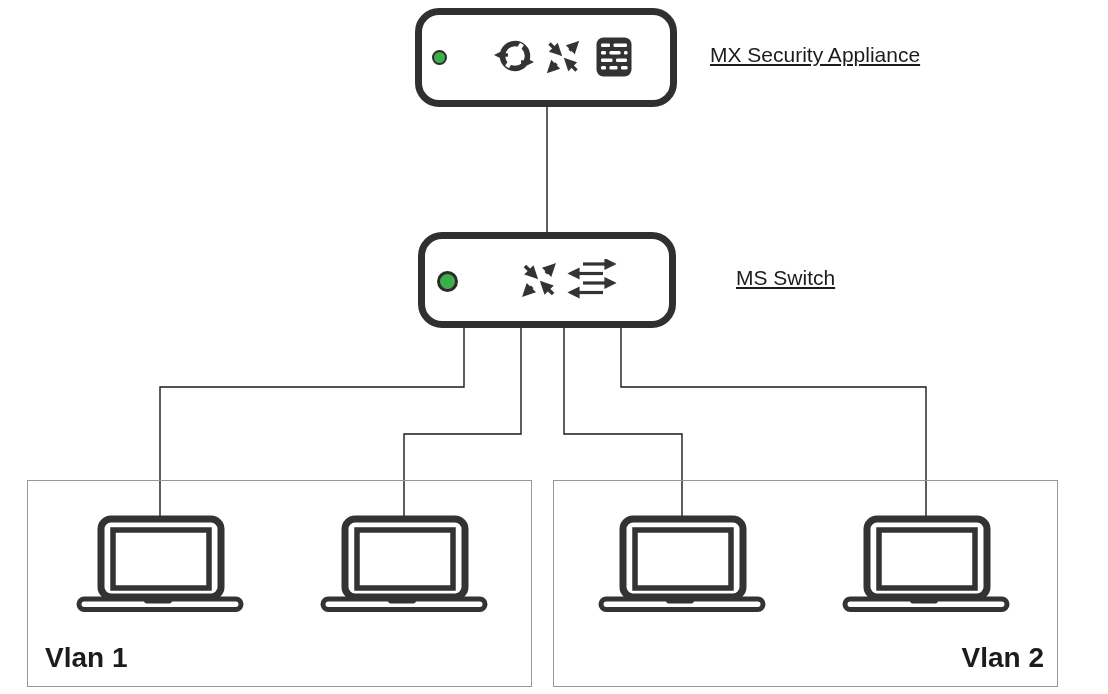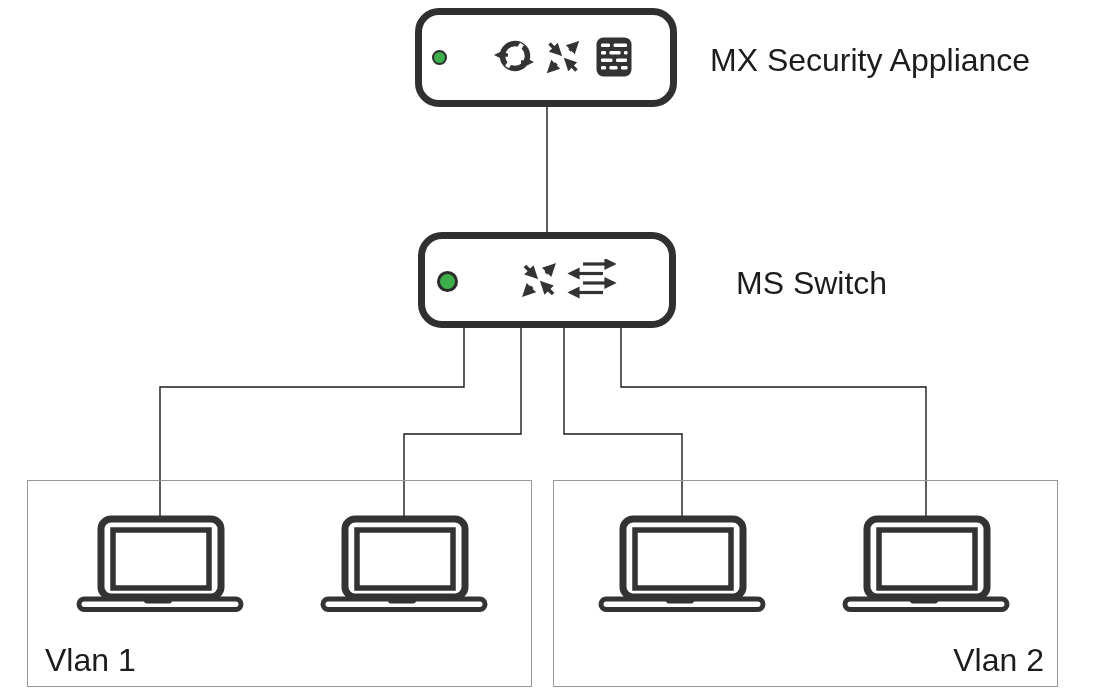--- a/index.html
+++ b/index.html
@@ -36,42 +36,44 @@
 
   .icon { position: absolute; color: var(--icon-dark, #333); }
   .mx .globe-pos { left: 69px;  top: 21px; }
   .mx .cross-pos { left: 119px; top: 20px; }
   .mx .fw-pos    { left: 173px; top: 21px; }
   .ms .cross-pos { left: 91px;  top: 18px; }
   .ms .sw-pos    { left: 142px; top: 20px; }
 
   .device-label {
     position: absolute;
-    font-size: 32px;
+    font-size: 21px;
     color: var(--label-text, #1c1c1c);
     white-space: nowrap;
     line-height: 1.1;
+    text-decoration: underline;
   }
   .mx-label { left: 710px; top: 43px; }
   .ms-label { left: 710px; top: 266px; margin-left: 26px; }
 
   .zone {
     position: absolute;
     box-sizing: border-box;
     border: 1px solid var(--zone-border, #979797);
     background: transparent;
   }
   .zone.vlan1 { left: 27px;  top: 480px; width: 505px; height: 207px; }
   .zone.vlan2 { left: 553px; top: 480px; width: 505px; height: 207px; }
 
   .zone-label {
     position: absolute;
-    font-size: 32px;
+    font-size: 28px;
     color: var(--label-text, #1c1c1c);
     white-space: nowrap;
+    font-weight: bold;
   }
   .vlan1-label { left: 45px;  top: 642px; }
   .vlan2-label { right: 64px; top: 642px; text-align: right; }
 
   .laptop { position: absolute; width: 168px; height: 98px; top: 515px; color: var(--icon-dark, #333); }
   .laptop.l1 { left: 76px; }
   .laptop.l2 { left: 320px; }
   .laptop.l3 { left: 598px; }
   .laptop.l4 { left: 842px; }
 </style>

